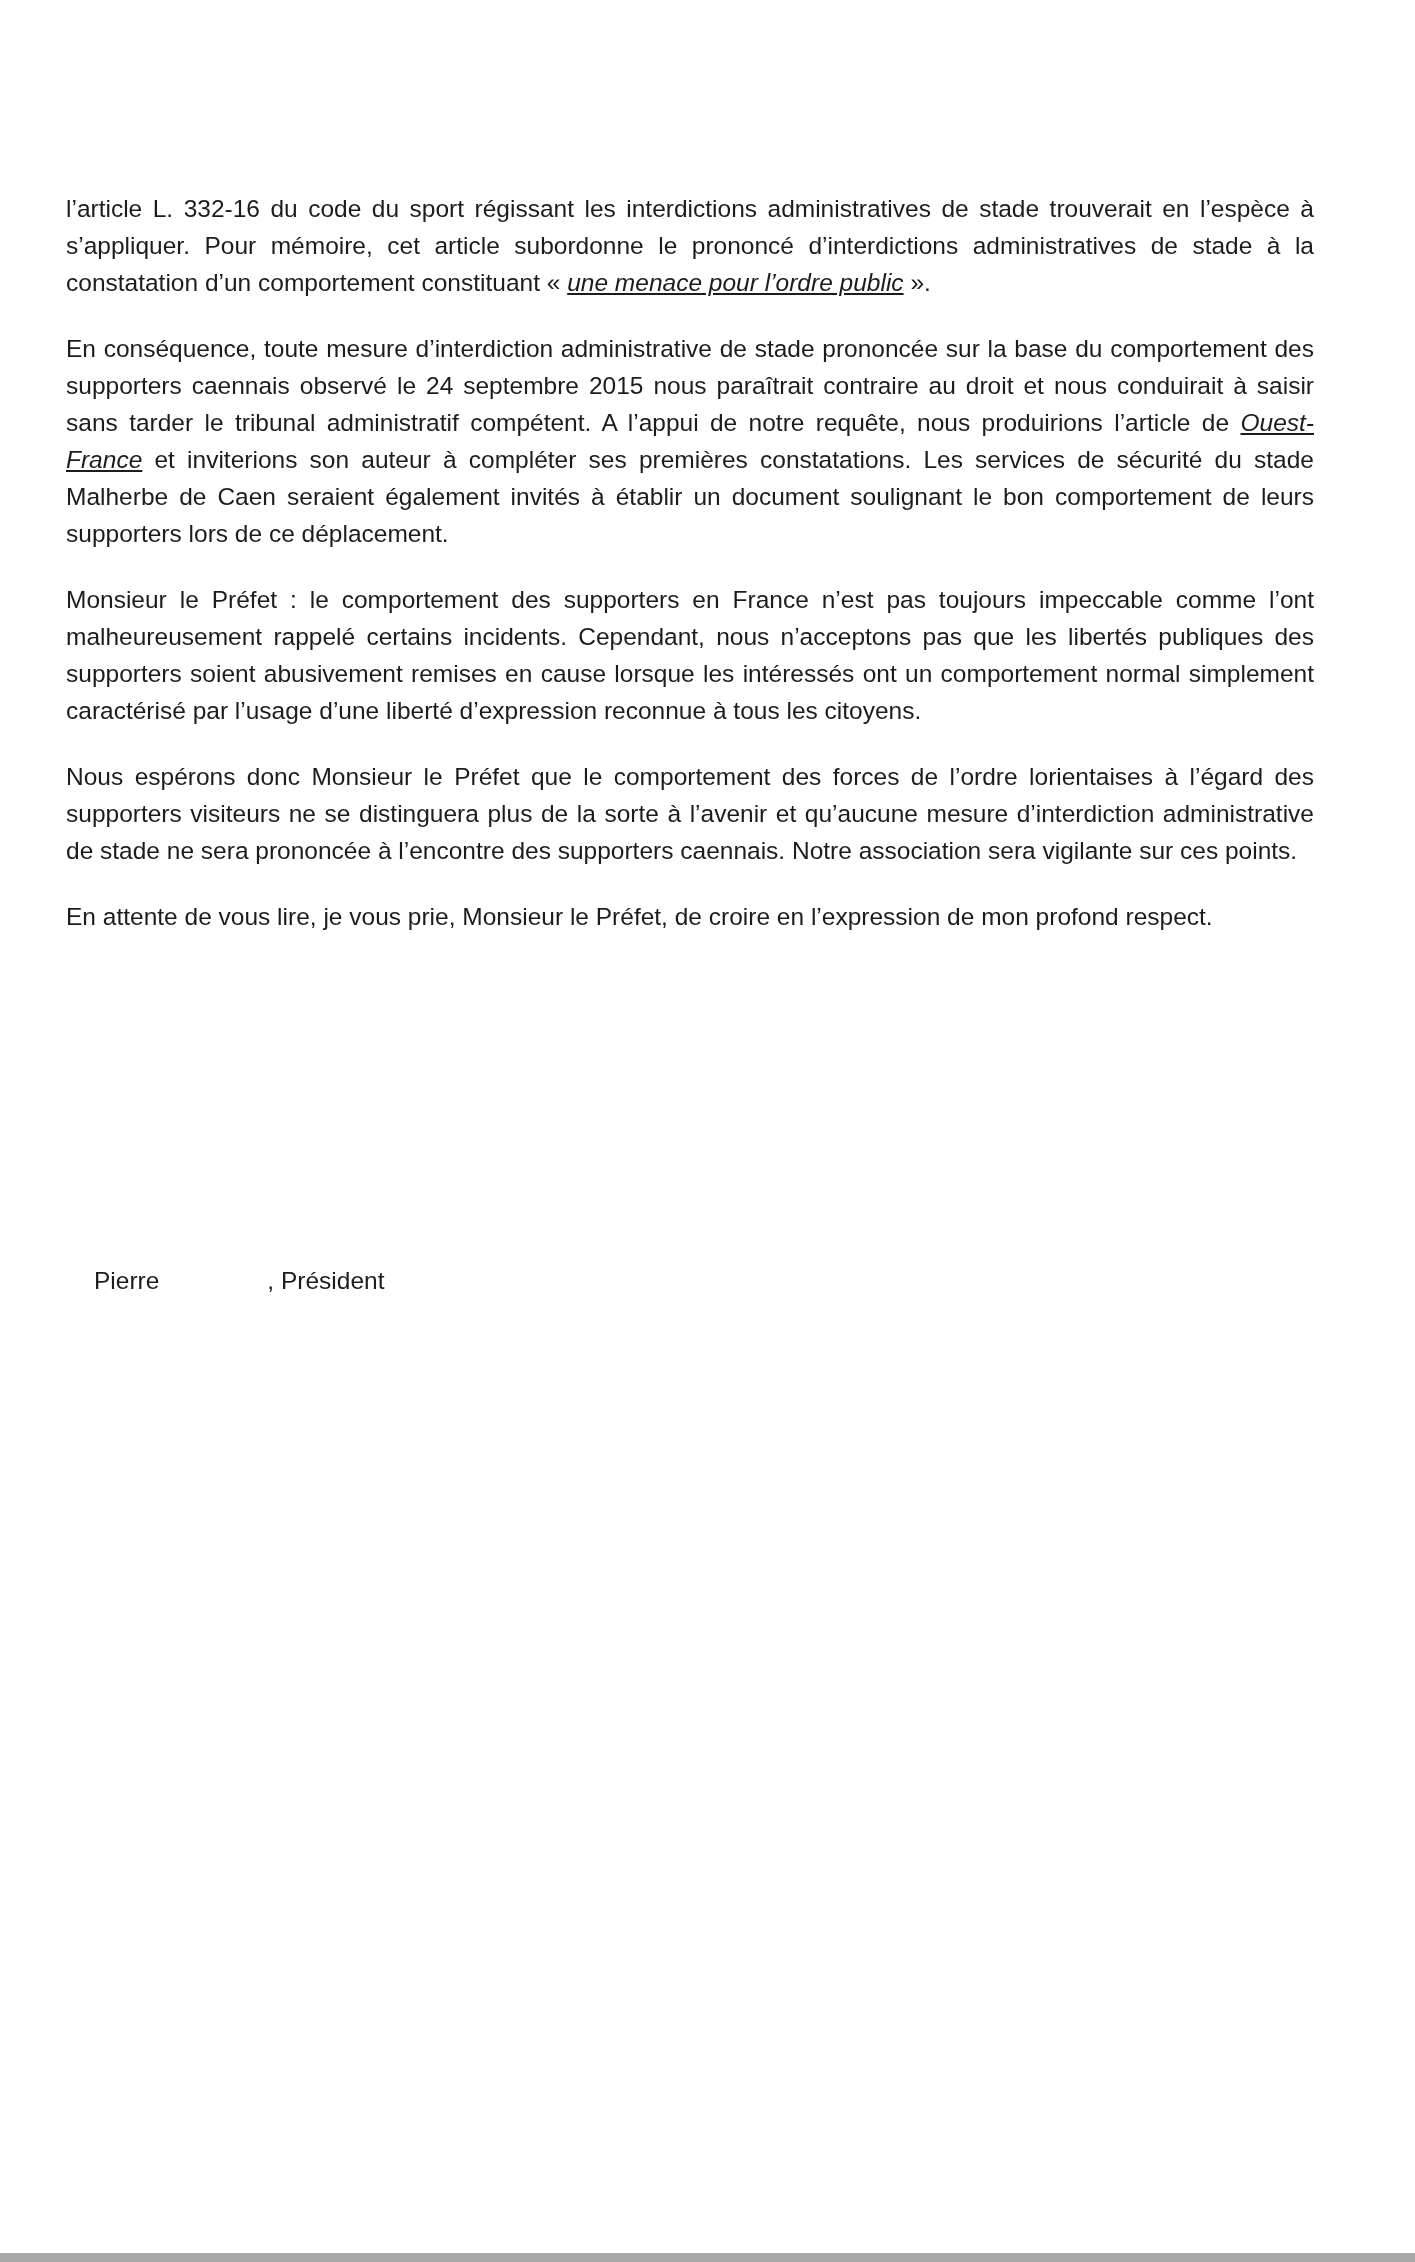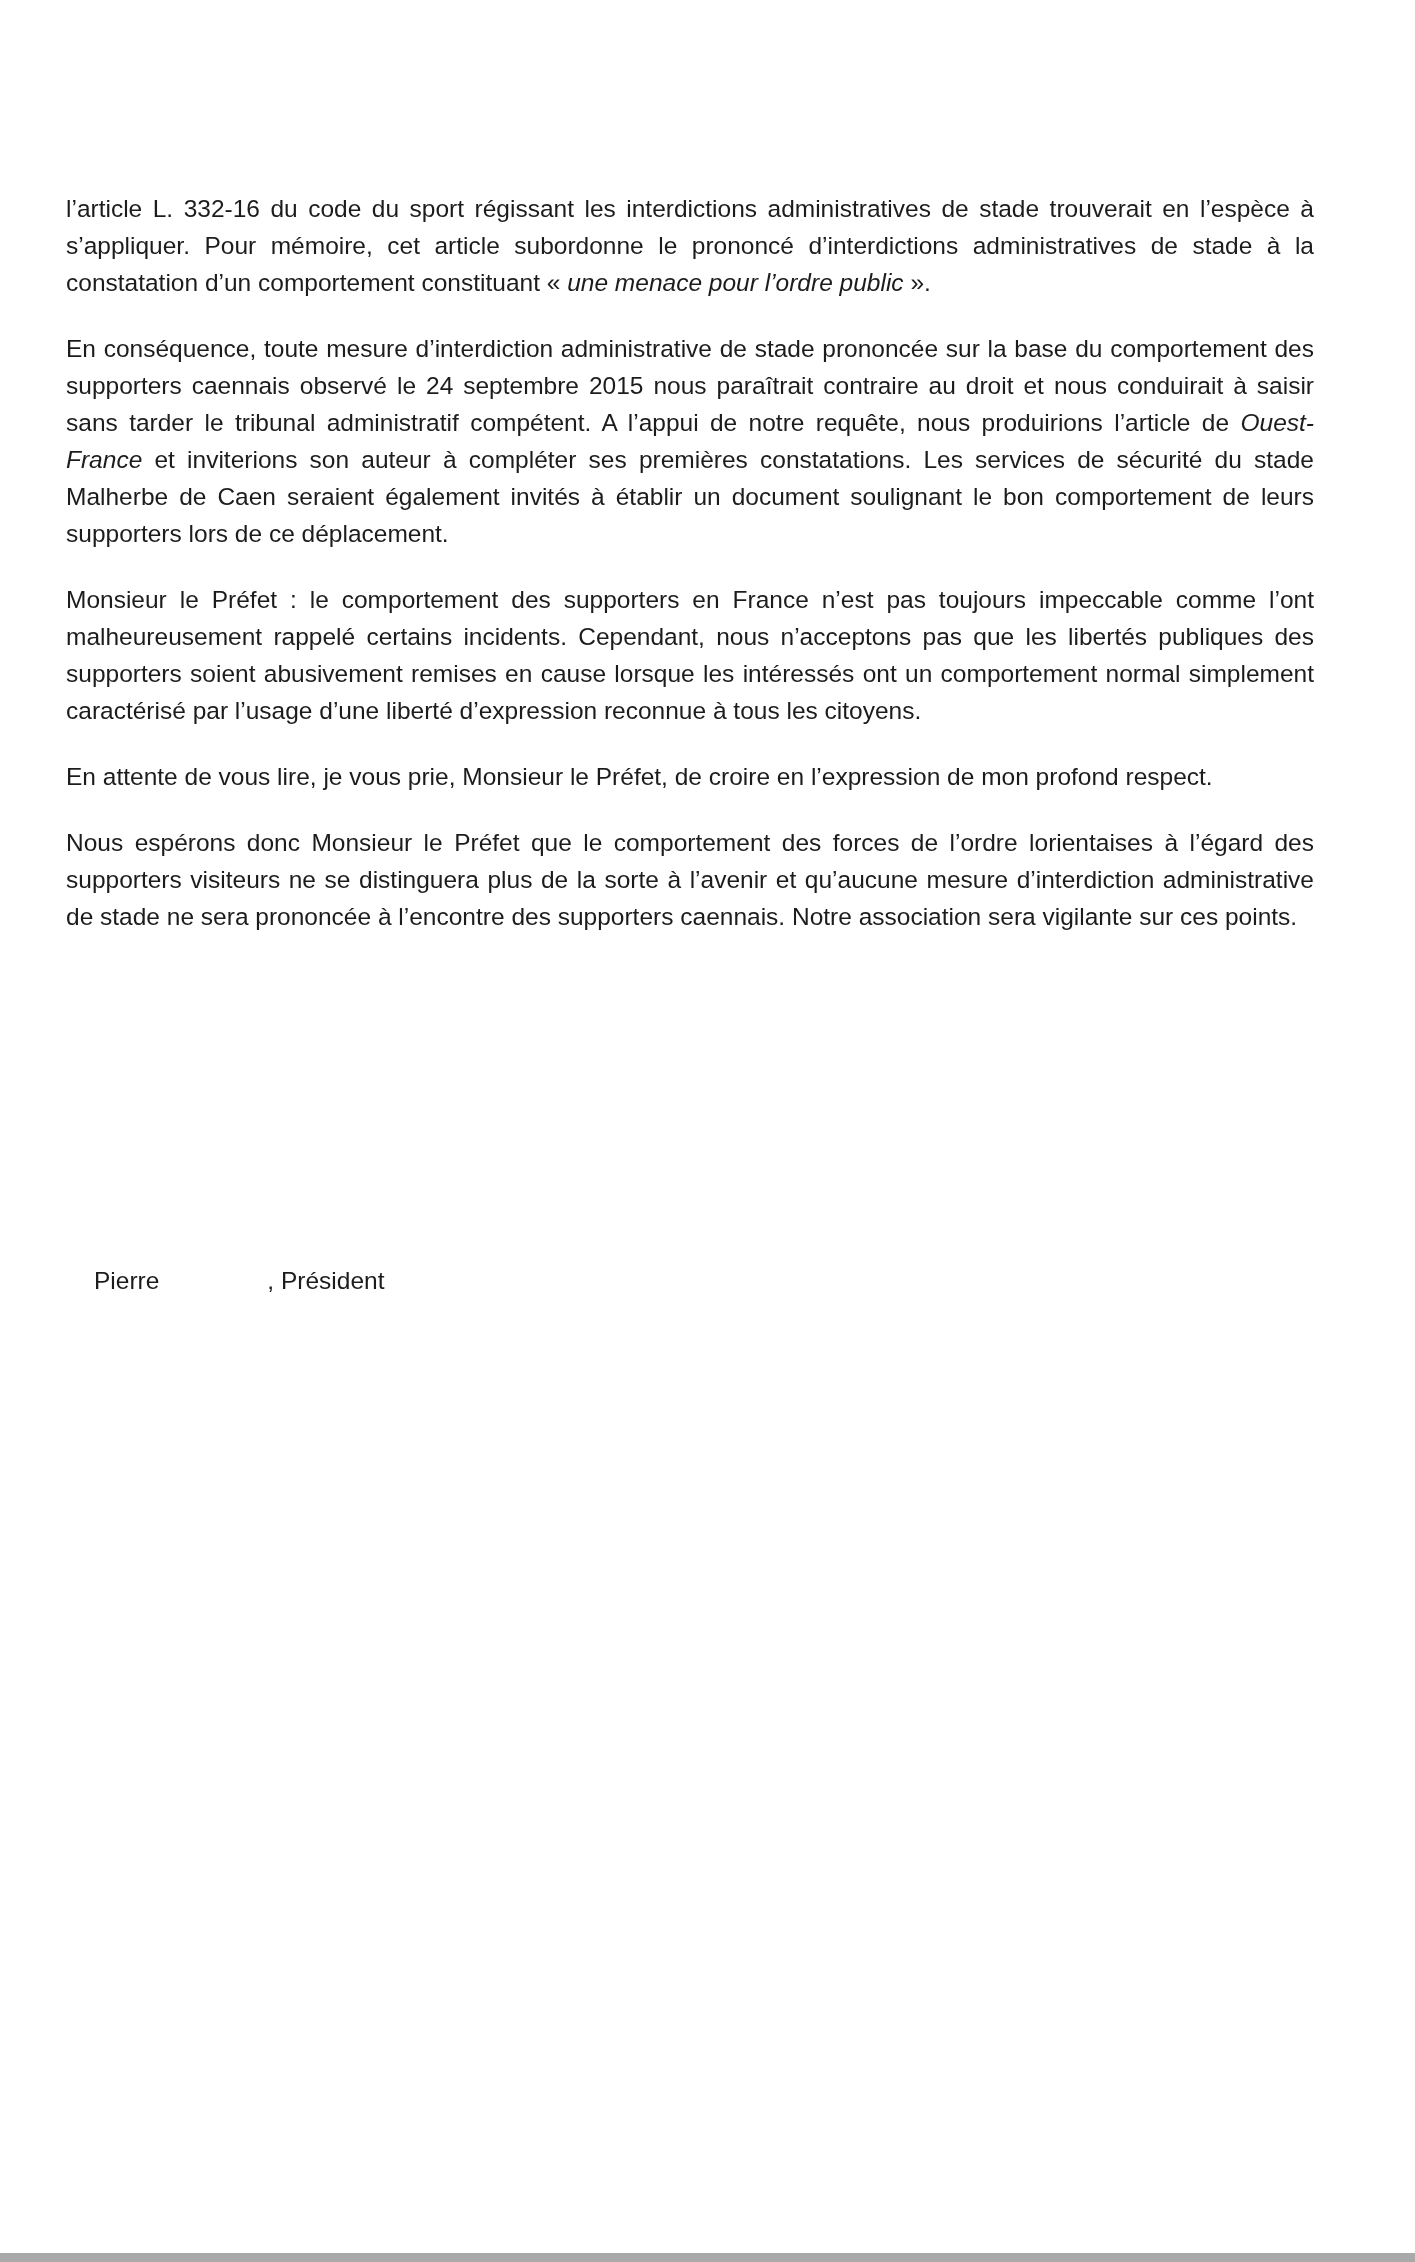--- a/index.html
+++ b/index.html
@@ -28,20 +28,21 @@
   .para{
     margin:0 0 29px 0;
     font-size:24.5px;
     line-height:37px;
     color:var(--text);
     text-align:justify;
     text-justify:inter-word;
   }
   .para em{
     font-style:italic;
+    text-decoration:underline;
   }
   .signature{
     position:absolute;
     left:66px;
     top:1262px;
     font-size:24.5px;
     line-height:37px;
     color:var(--text);
     white-space:nowrap;
     margin-left:28px;
@@ -61,19 +62,19 @@
     background:var(--bottom-bar);
   }
 </style>
 </head>
 <body>
 
 <div class="letter-body">
     <p class="para"><span>l’article L. 332-16 du code du sport régissant les interdictions administratives de stade trouverait en l’espèce à s’appliquer. Pour mémoire, cet article subordonne le prononcé d’interdictions administratives de stade à la constatation d’un comportement constituant « </span><em>une menace pour l’ordre public</em><span> ».</span></p>
     <p class="para"><span>En conséquence, toute mesure d’interdiction administrative de stade prononcée sur la base du comportement des supporters caennais observé le 24 septembre 2015 nous paraîtrait contraire au droit et nous conduirait à saisir sans tarder le tribunal administratif compétent. A l’appui de notre requête, nous produirions l’article de </span><em>Ouest-France</em><span> et inviterions son auteur à compléter ses premières constatations. Les services de sécurité du stade Malherbe de Caen seraient également invités à établir un document soulignant le bon comportement de leurs supporters lors de ce déplacement.</span></p>
     <p class="para"><span>Monsieur le Préfet : le comportement des supporters en France n’est pas toujours impeccable comme l’ont malheureusement rappelé certains incidents. Cependant, nous n’acceptons pas que les libertés publiques des supporters soient abusivement remises en cause lorsque les intéressés ont un comportement normal simplement caractérisé par l’usage d’une liberté d’expression reconnue à tous les citoyens.</span></p>
+    <p class="para"><span>Nous espérons donc Monsieur le Préfet que le comportement des forces de l’ordre lorientaises à l’égard des supporters visiteurs ne se distinguera plus de la sorte à l’avenir et qu’aucune mesure d’interdiction administrative de stade ne sera prononcée à l’encontre des supporters caennais. Notre association sera vigilante sur ces points.</span></p>
     <p class="para"><span>En attente de vous lire, je vous prie, Monsieur le Préfet, de croire en l’expression de mon profond respect.</span></p>
-    <p class="para"><span>Nous espérons donc Monsieur le Préfet que le comportement des forces de l’ordre lorientaises à l’égard des supporters visiteurs ne se distinguera plus de la sorte à l’avenir et qu’aucune mesure d’interdiction administrative de stade ne sera prononcée à l’encontre des supporters caennais. Notre association sera vigilante sur ces points.</span></p>
   </div>
 
 <div class="signature"><span>Pierre</span><span class="redacted-name"></span><span>, Président</span></div>
 
 <div class="page-bottom-edge"></div>
 
 </body></html>

